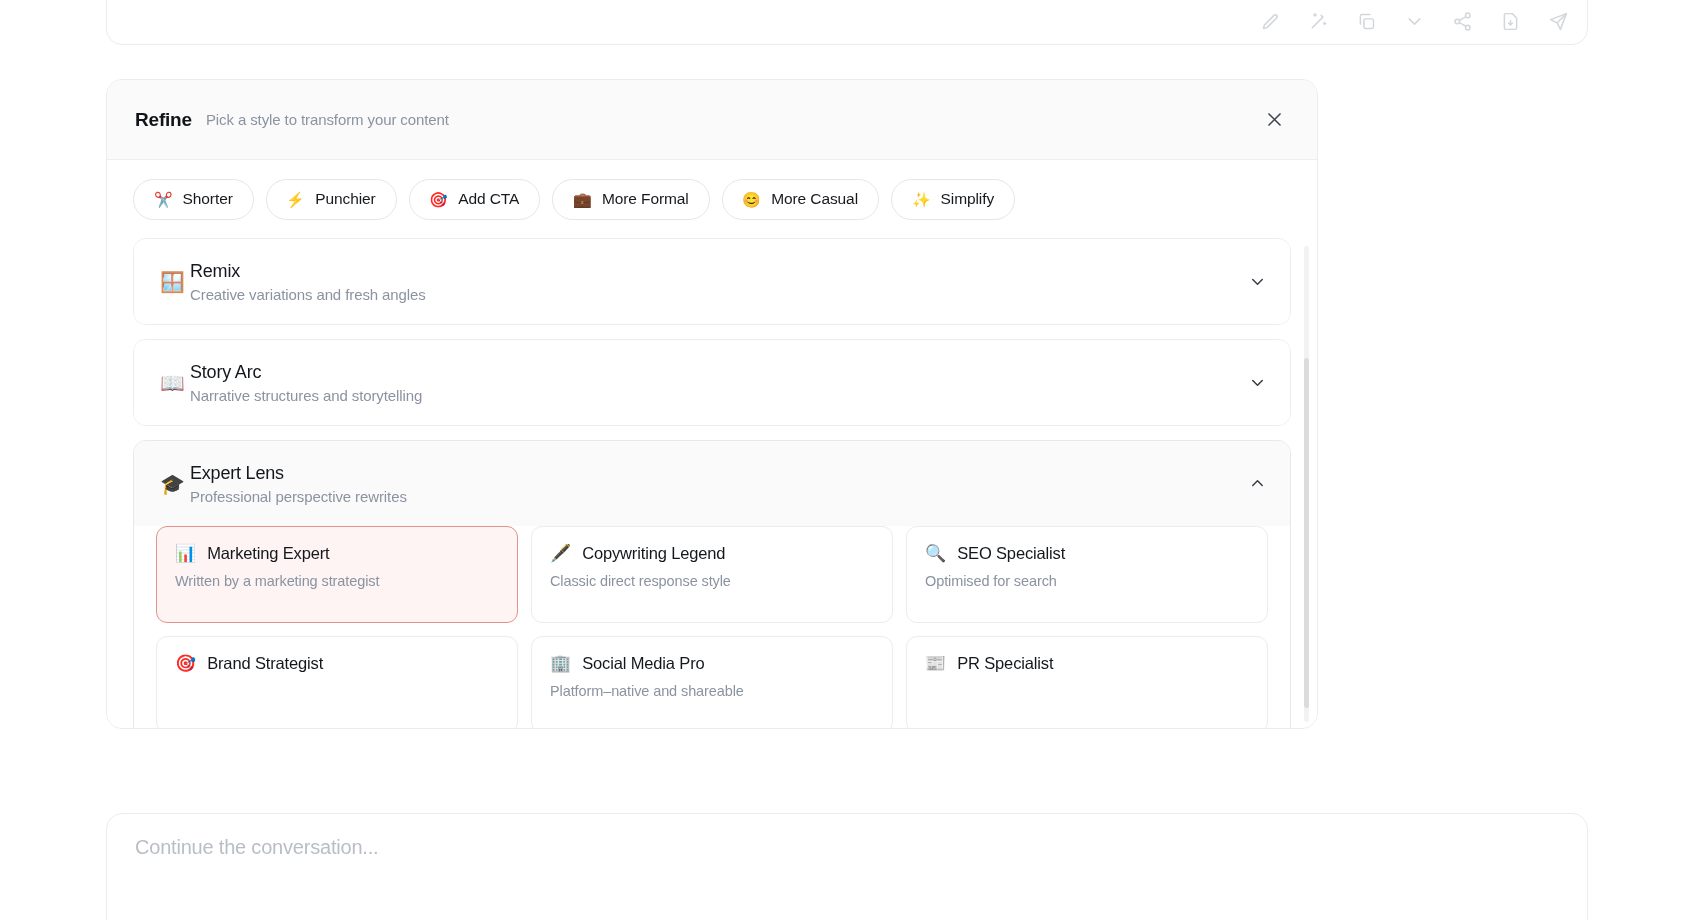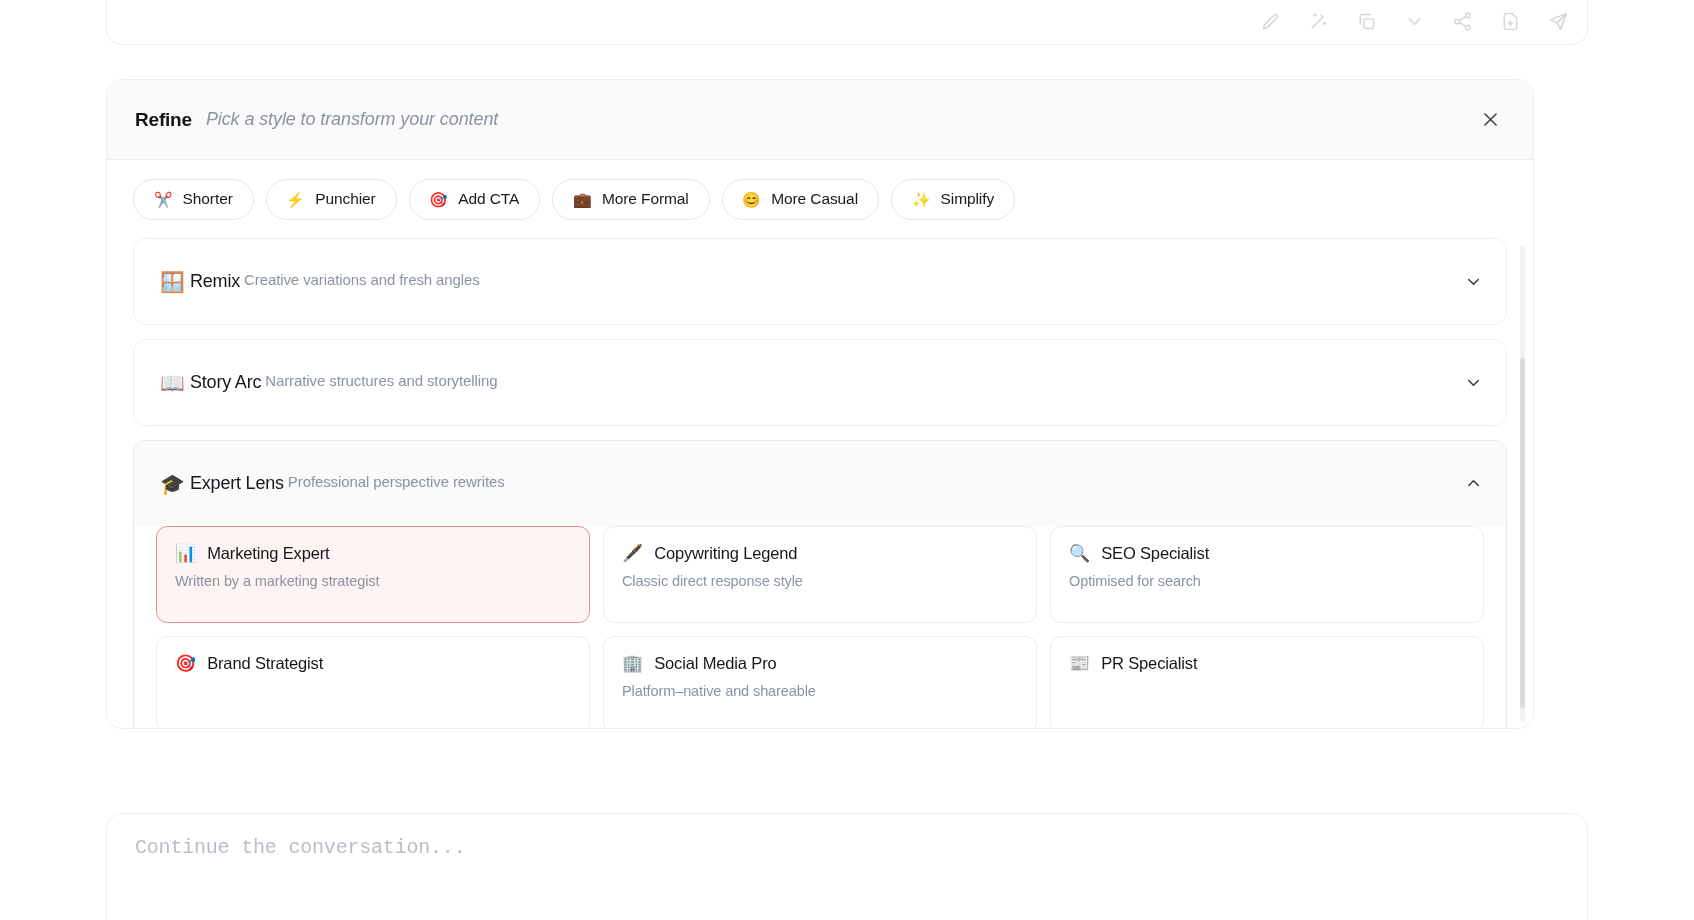--- a/index.html
+++ b/index.html
@@ -29,43 +29,43 @@
     width: 22px; height: 22px;
     color: #d3d6da;
     display: flex; align-items: center; justify-content: center;
   }
   .tb-icon svg { width: 21px; height: 21px; display: block; }
 
   
   .refine-panel {
     position: absolute;
     left: 106px; top: 79px;
-    width: 1428px; height: 650px;
+    width: 1212px; height: 650px;
     background: #ffffff;
     border: 1px solid #ececec;
     border-radius: 16px;
     overflow: hidden;
     display: flex; flex-direction: column;
   }
 
   .refine-head {
     height: 80px;
     background: #fafafa;
     border-bottom: 1px solid #eeeeee;
     display: flex; align-items: center;
     padding: 0 28px 0 28px;
     flex: 0 0 auto;
   }
   .refine-title {
     font-size: 19px; font-weight: bold; color: #111418;
     letter-spacing: -0.2px;
   }
   .refine-sub {
-    font-size: 18px; color: #8b93a1;
-    margin-left: 14px; letter-spacing: -0.1px; font-style: italic;
+    font-size: 15px; color: #8b93a1;
+    margin-left: 14px; letter-spacing: -0.1px;
   }
   .close-btn {
     margin-left: auto;
     width: 30px; height: 30px;
     display: flex; align-items: center; justify-content: center;
     color: #3d444e; cursor: pointer;
     background: none; border: none;
   }
   .close-btn svg { width: 19px; height: 19px; display: block; }
 
@@ -121,21 +121,21 @@
     cursor: pointer;
     background: #ffffff;
   }
   .group.open .group-head { background: #fafafa; }
   .group-emoji {
     width: 34px; flex: 0 0 34px;
     font-size: 20px; line-height: 1;
     display: flex; align-items: center; justify-content: center;
     color: #1a1a1a;
   }
-  .group-texts { display: flex; gap: 4px; }
+  .group-texts { display: flex; flex-direction: column; gap: 4px; }
   .group-title {
     font-size: 18px; color: #14181d; letter-spacing: -0.2px;
   }
   .group-desc {
     font-size: 15px; color: #8b93a1; letter-spacing: -0.1px; text-align: center;
   }
   .chev {
     margin-left: auto;
     width: 22px; height: 22px; color: #3a3f47;
     display: flex; align-items: center; justify-content: center;
@@ -195,21 +195,21 @@
     left: 106px; top: 813px;
     width: 1482px; height: 130px;
     background: #ffffff;
     border: 1px solid #ececec;
     border-radius: 16px;
     padding: 22px 28px;
   }
   .composer-input {
     width: 100%;
     border: none; outline: none;
-    font-family: Liberation Mono, monospace;
+    font-family: Liberation Sans, sans-serif;
     font-size: 20px; color: #4c1d95;
     background: transparent;
     letter-spacing: -0.2px;
   }
   .composer-input::placeholder { color: #b9bec6; }
 </style>
 </head>
 <body>
 
 <div class="msg-card">

